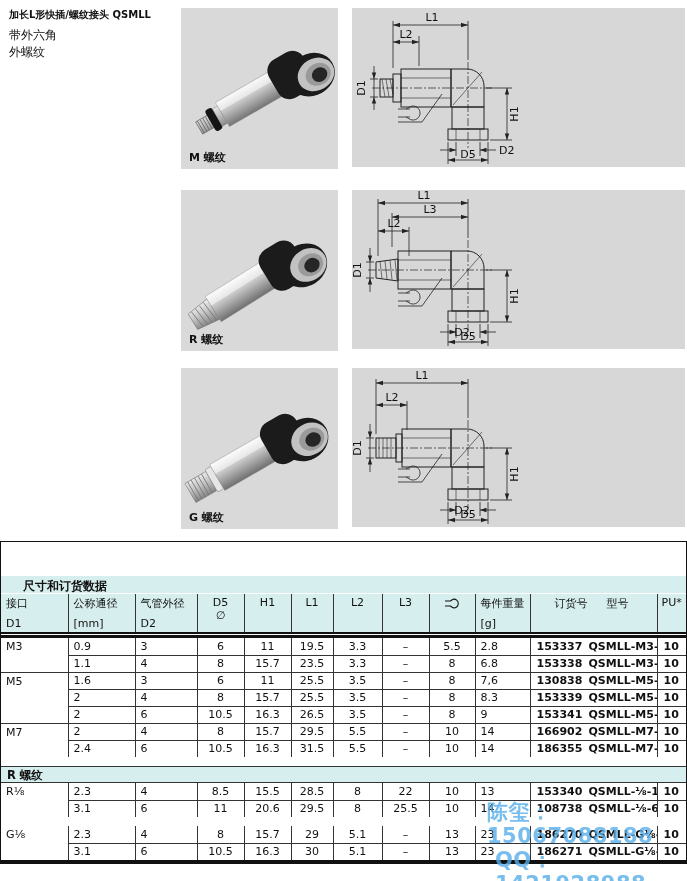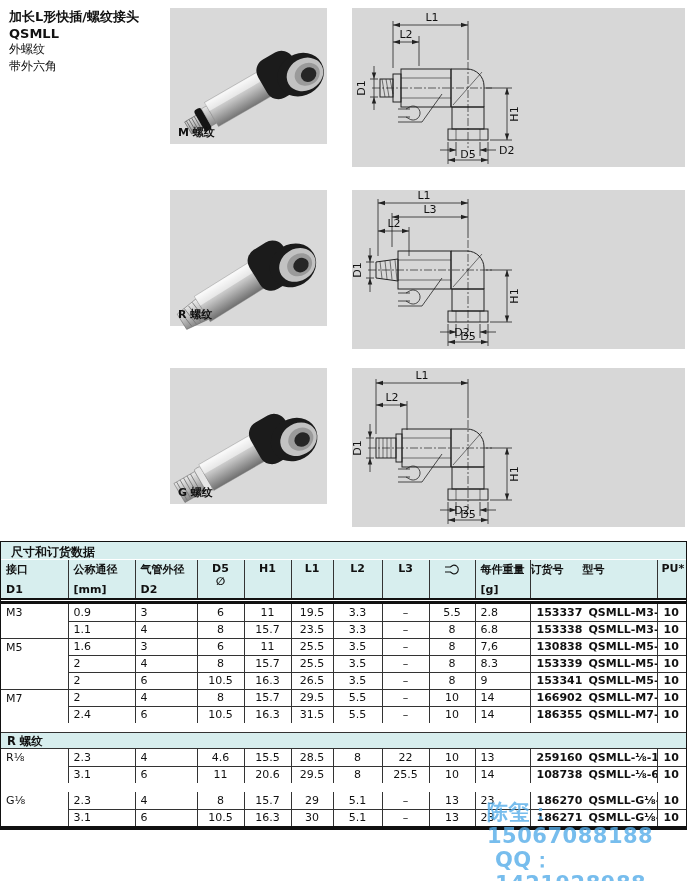--- a/index.html
+++ b/index.html
@@ -1,45 +1,45 @@
 <!DOCTYPE html>
 <html><head>
 <meta charset="utf-8">
 <style>
   :root { --cy:#d7eeee; --ln:#333; }
   html,body { margin:0; padding:0; background:#fff; }
   .canvas { position:relative; width:687px; height:881px; background:#fff; overflow:hidden;
             font-family:"DejaVu Sans","Liberation Sans",sans-serif; color:#111; }
   
   .title-block { position:absolute; left:9px; top:8px; width:168px; }
-  .tb1 { font-size:13px; font-weight:bold; }
+  .tb1 { font-size:10px; font-weight:bold; margin-bottom:5px; }
   .tbl { font-size:12px; line-height:16.5px; }
   
-  .photo { position:absolute; left:170px; width:157px; height:136px; background:#d9d9d9; }
+  .photo { position:absolute; left:181px; width:157px; height:161px; background:#d9d9d9; }
   .drawing { position:absolute; left:352px; width:333px; height:159px; background:#d7d7d7; }
   .p1 { top:8px; } .p2 { top:190px; } .p3 { top:368px; }
   .photo-label { position:absolute; left:8px; bottom:4px; font-size:11px; font-weight:600; }
   svg { display:block; }
   .dl { stroke:#222; fill:none; stroke-width:1; }
   .thin { stroke:#222; fill:none; stroke-width:0.6; }
   .cl { stroke:#222; stroke-width:0.7; stroke-dasharray:8 2 2 2; fill:none; }
   .dim { stroke:#222; stroke-width:0.8; fill:none; }
   .arr { fill:#222; stroke:none; }
   .dtx { font-size:11px; fill:#111; font-family:"DejaVu Sans","Liberation Sans",sans-serif; }
   
   .tblwrap { position:absolute; left:0; top:541px; width:687px; box-sizing:border-box;
              border-left:1px solid #111; border-right:1px solid #111; border-top:1px solid #111; background:#fff; }
   .tbar { height:18px; background:var(--cy); border-bottom:1px solid #fff;
-          font-weight:bold; font-size:12px; padding:2px 0 0 10px; box-sizing:border-box; }
+          font-weight:bold; font-size:12px; padding:2px 0 0 22px; box-sizing:border-box;margin-top:34px; }
   table.grid { border-collapse:collapse; table-layout:fixed; width:685px; font-size:11px; border:hidden; }
   .grid td { border:1px solid var(--ln); height:17px; padding:0 0 0 5px;
              overflow:hidden; white-space:nowrap; box-sizing:border-box; }
   .hdr td { background:var(--cy); border-top:none; border-bottom:none; vertical-align:top; padding:0; }
   .hc { height:38px; display:flex; flex-direction:column; justify-content:space-between;
-        padding:2px 2px 2px 5px; box-sizing:border-box; font-size:11px;font-weight:bold; }
+        padding:2px 2px 2px 5px; box-sizing:border-box; font-size:11px; }
   .hc.ctr { align-items:center; justify-content:flex-start; padding-left:0; padding-right:0; }
   .rule { border-top:2px solid #111; border-bottom:3px solid #111; height:1px; background:#fff; }
   .secbar { height:17px; background:var(--cy); border-bottom:1px solid var(--ln);
             font-weight:bold; font-size:11.5px; padding:1px 0 0 6px; box-sizing:border-box; }
   .secbar.bt { border-top:1px solid var(--ln); }
   .gap { height:9px; background:#fff; }
   .bot { height:4px; background:#111; }
   td.n { text-align:center; padding:0; }
   td.p { vertical-align:top; padding-top:2px; }
   td.ord { padding-left:6px; font-weight:bold; }
@@ -50,22 +50,22 @@
         color:rgba(85,172,233,0.8); line-height:24px; letter-spacing:0.5px; z-index:10; pointer-events:none; }
   .wm2 { margin-left:8px; }
 </style>
 </head>
 <body>
 
 <div class="canvas">
 
   <div class="title-block">
     <div class="tb1">加长L形快插/螺纹接头 QSMLL</div>
+    <div class="tbl">带外六角</div>
     <div class="tbl">外螺纹</div>
-    <div class="tbl">带外六角</div>
   </div>
 
   <div class="photo p1">
     <svg width="157" height="159" viewBox="0 0 157 159">
       <defs>
         <linearGradient id="gm1" x1="0" y1="-16" x2="0" y2="16" gradientUnits="userSpaceOnUse">
           <stop offset="0" stop-color="#fdfdfd"></stop>
             <stop offset="0.45" stop-color="#c3c3c3"></stop>
             <stop offset="1" stop-color="#6a6a6a"></stop>
         </linearGradient>
@@ -368,21 +368,21 @@
           </svg>
               </div>
             </td>
         <td>
               <div class="hc">
                 <div>每件重量</div>
                 <div>[g]</div>
               </div>
             </td>
         <td>
-              <div class="hc" style="padding-left:0">
+              <div class="hc" style="padding-left:24px">
                 <div><span class="onum">订货号</span><span>型号</span></div>
                 <div></div>
               </div>
             </td>
         <td>
               <div class="hc" style="padding-left:4px">
                 <div>PU*</div>
               </div>
             </td>
       </tr>
@@ -519,28 +519,28 @@
         <col style="width:46px">
           <col style="width:55px">
           <col style="width:127px">
           <col style="width:29px">
       </colgroup>
       <tbody>
           <tr>
         <td class="p" rowspan="2">R⅛</td>
         <td>2.3</td>
         <td>4</td>
-        <td class="n">4.6</td>
+        <td class="n">8.5</td>
         <td class="n">15.5</td>
         <td class="n">28.5</td>
         <td class="n">8</td>
         <td class="n">22</td>
         <td class="n">10</td>
         <td>13</td>
-        <td class="ord"><span class="onum">259160</span><span>QSMLL-⅛-1</span></td>
+        <td class="ord"><span class="onum">153340</span><span>QSMLL-⅛-1</span></td>
         <td class="pu">10</td>
       </tr>
       <tr>
         <td>3.1</td>
         <td>6</td>
         <td class="n">11</td>
         <td class="n">20.6</td>
         <td class="n">29.5</td>
         <td class="n">8</td>
         <td class="n">25.5</td>

